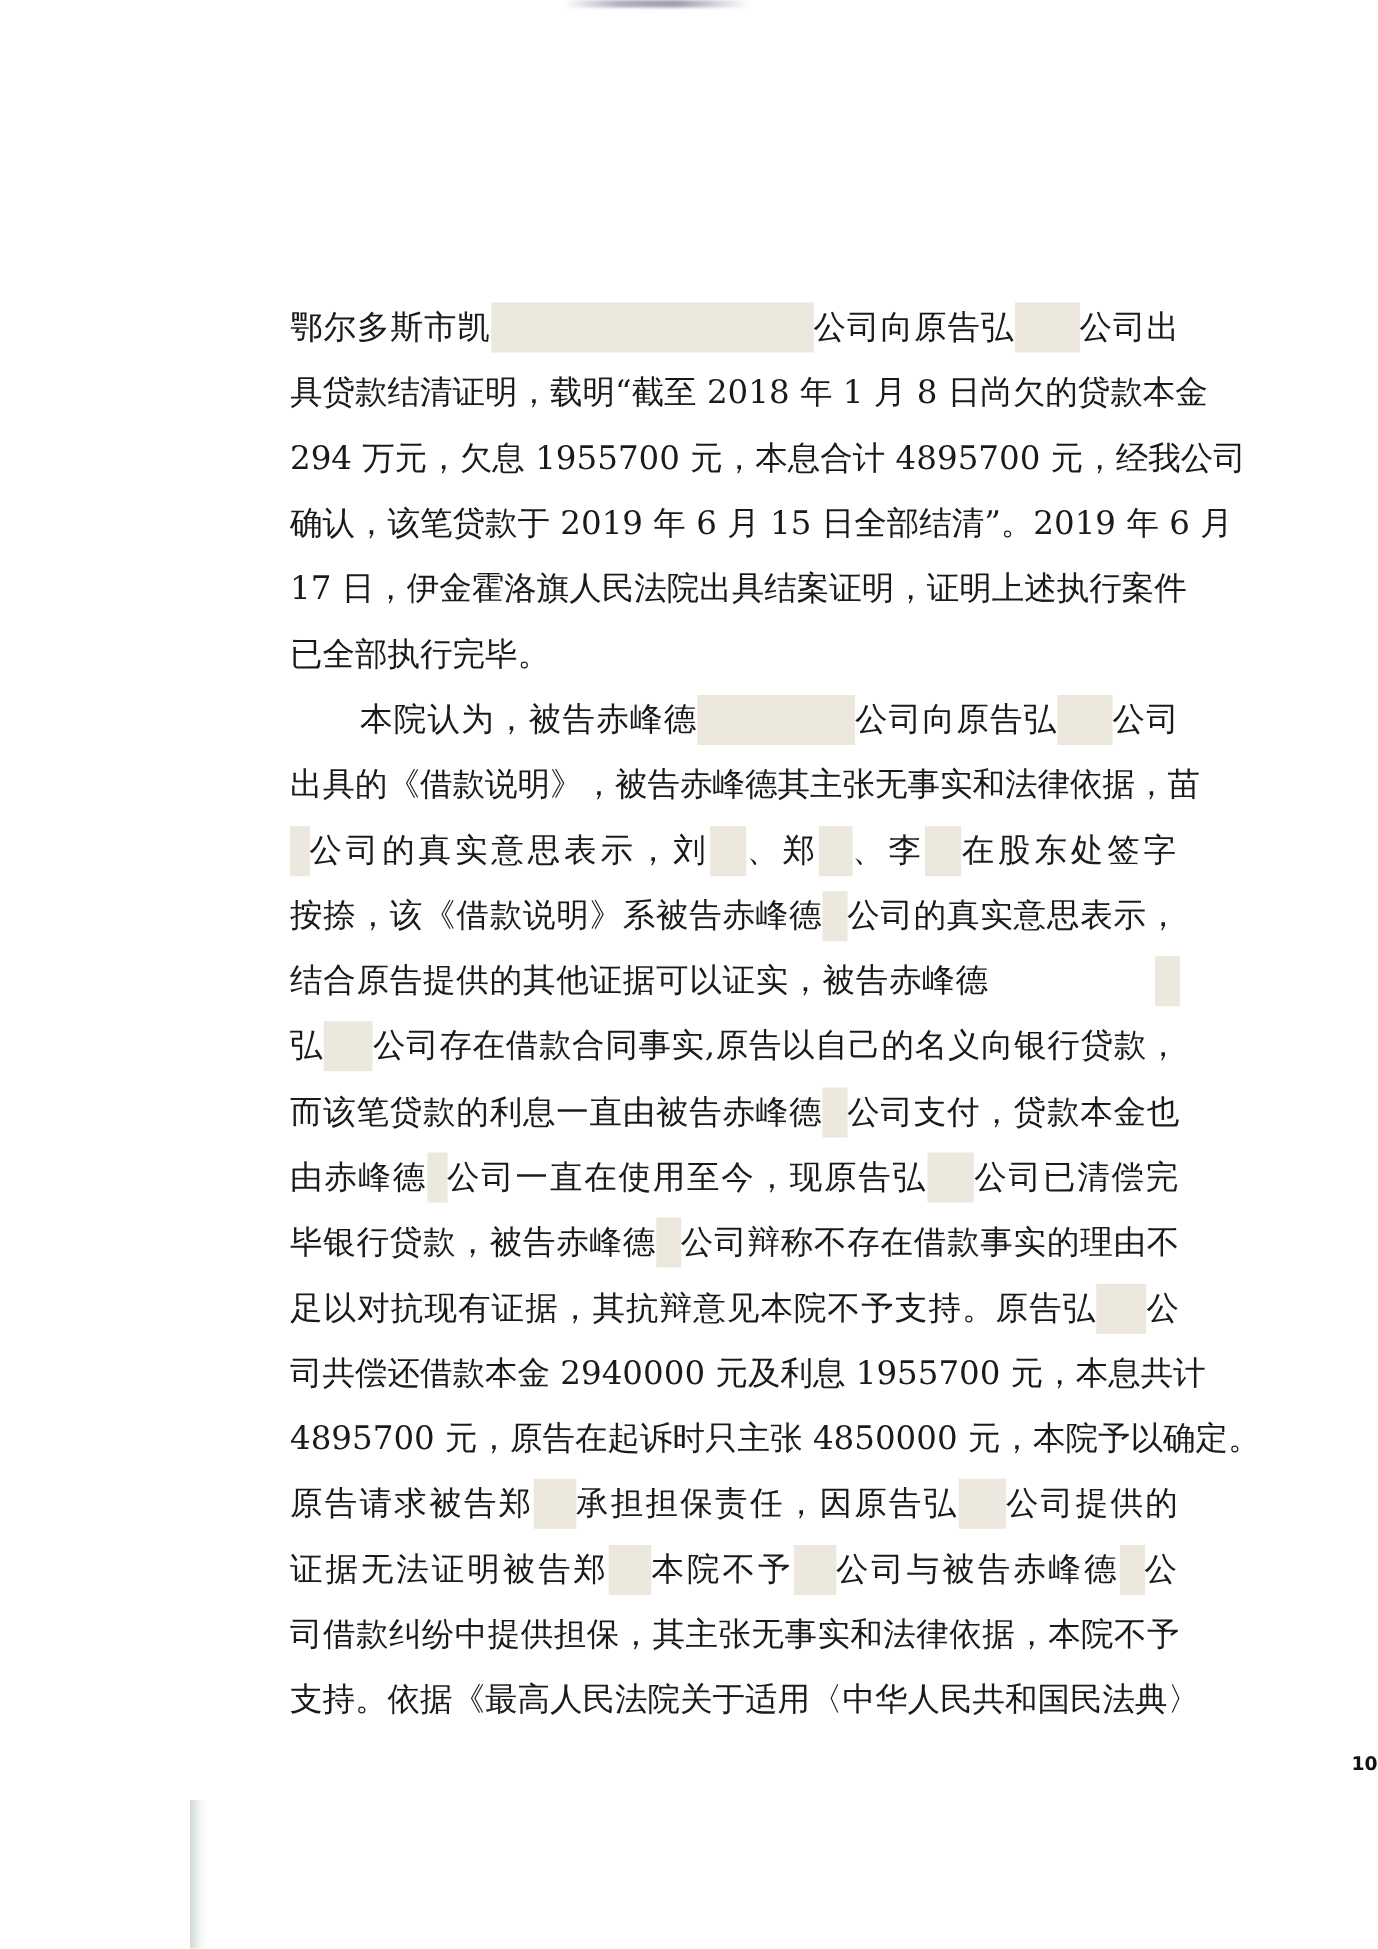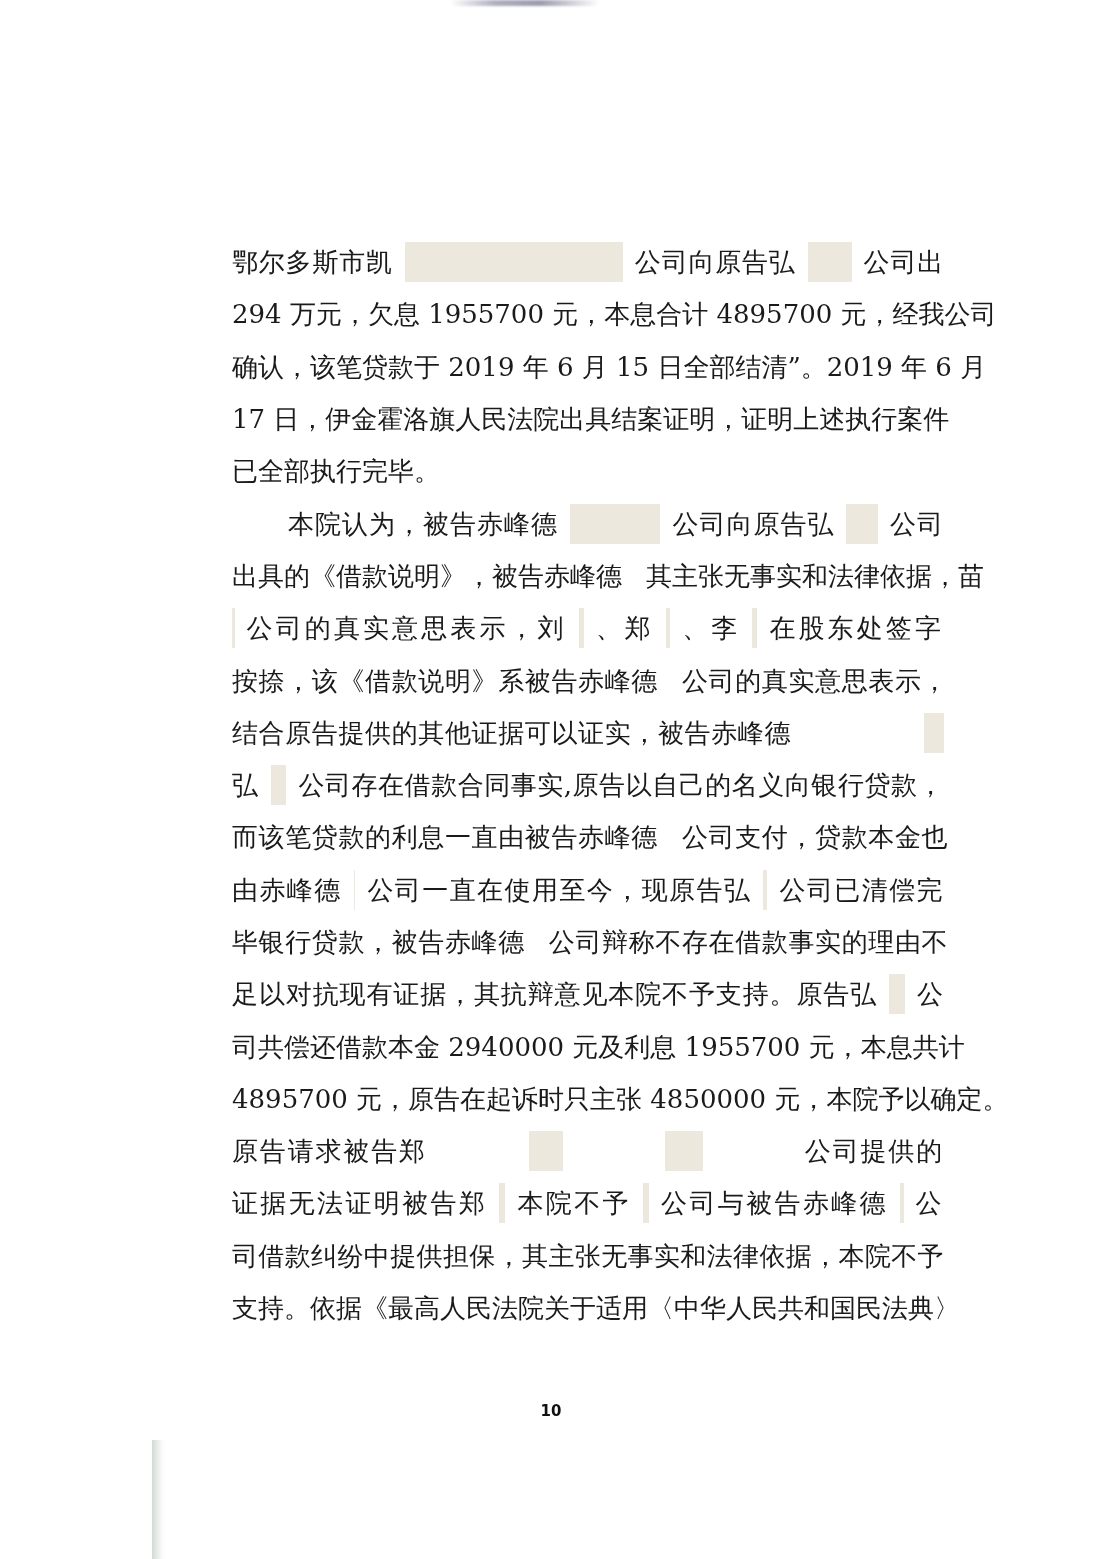--- a/index.html
+++ b/index.html
@@ -49,21 +49,20 @@
   }
   .line {
     height: 52.3px;
     line-height: 52px;
     font-size: 26px;
     white-space: nowrap;
     display: flex;
     align-items: center;
     justify-content: space-between;
     letter-spacing: 0;
-    gap: 12px;
   }
   .line.last {
     justify-content: flex-start;
   }
   .line.indent {
     padding-left: 56px;
   }
   .seg-text {
     display: inline-block;
     white-space: pre;
@@ -72,41 +71,44 @@
     display: inline-block;
     height: 40px;
     background: #ece8de;
     vertical-align: middle;
   }
   .page-number {
     position: absolute;
     left: 0;
     width: 1102px;
     top: 1402px;
-    text-align: center;
+    text-align: right;
     font-family: "DejaVu Sans", "Liberation Sans", sans-serif;
     font-weight: bold;
     font-size: 15px;
     color: #111;
   }
 </style>
 </head>
 <body>
 
 <div class="scan-smudge"></div>
 <div class="edge-white"></div>
 <div class="edge-shadow"></div>
 
 <div class="doc-body" id="doc-body">
     <div class="line">
       <span class="seg-text" style="letter-spacing: 0.8px;">鄂尔多斯市凯</span>
       <span class="redact" style="width: 258px; background: rgb(236, 232, 222);"></span>
       <span class="seg-text" style="letter-spacing: 0.8px;">公司向原告弘</span>
       <span class="redact" style="width: 52px; background: rgb(236, 232, 222);"></span>
       <span class="seg-text" style="letter-spacing: 0.8px;">公司出</span>
+    </div>
+    <div class="line">
+      <span class="seg-text">具贷款结清证明，载明“截至 2018 年 1 月 8 日尚欠的贷款本金</span>
     </div>
     <div class="line">
       <span class="seg-text">294 万元，欠息 1955700 元，本息合计 4895700 元，经我公司</span>
     </div>
     <div class="line">
       <span class="seg-text">确认，该笔贷款于 2019 年 6 月 15 日全部结清”。2019 年 6 月</span>
     </div>
     <div class="line">
       <span class="seg-text">17 日，伊金霍洛旗人民法院出具结案证明，证明上述执行案件</span>
     </div>
@@ -173,20 +175,21 @@
     </div>
     <div class="line">
       <span class="seg-text">司共偿还借款本金 2940000 元及利息 1955700 元，本息共计</span>
     </div>
     <div class="line">
       <span class="seg-text">4895700 元，原告在起诉时只主张 4850000 元，本院予以确定。</span>
     </div>
     <div class="line">
       <span class="seg-text" style="letter-spacing: 1.83px;">原告请求被告郑</span>
       <span class="redact" style="width: 34px; background: rgb(236, 232, 222);"></span>
+      <span class="seg-text" style="letter-spacing: 1.83px;">承担担保责任，因原告弘</span>
       <span class="redact" style="width: 38px; background: rgb(236, 232, 222);"></span>
       <span class="seg-text" style="letter-spacing: 1.83px;">公司提供的</span>
     </div>
     <div class="line">
       <span class="seg-text" style="letter-spacing: 2.36px;">证据无法证明被告郑</span>
       <span class="redact" style="width: 34px; background: rgb(236, 232, 222);"></span>
       <span class="seg-text" style="letter-spacing: 2.36px;">本院不予</span>
       <span class="redact" style="width: 34px; background: rgb(236, 232, 222);"></span>
       <span class="seg-text" style="letter-spacing: 2.36px;">公司与被告赤峰德</span>
       <span class="redact" style="width: 20px; background: rgb(236, 232, 222);"></span>

